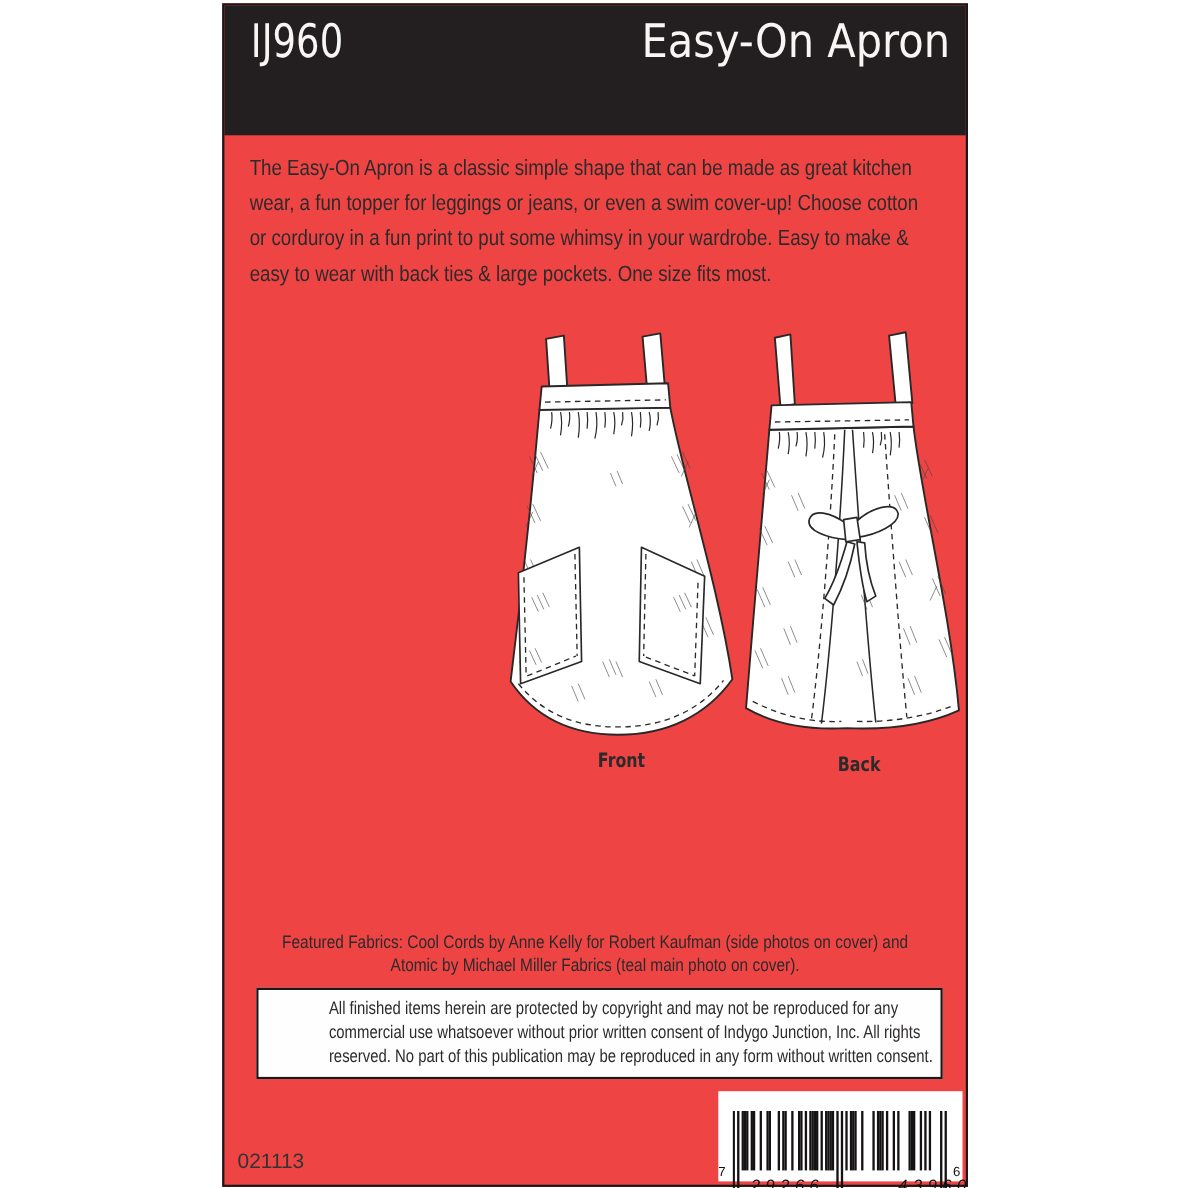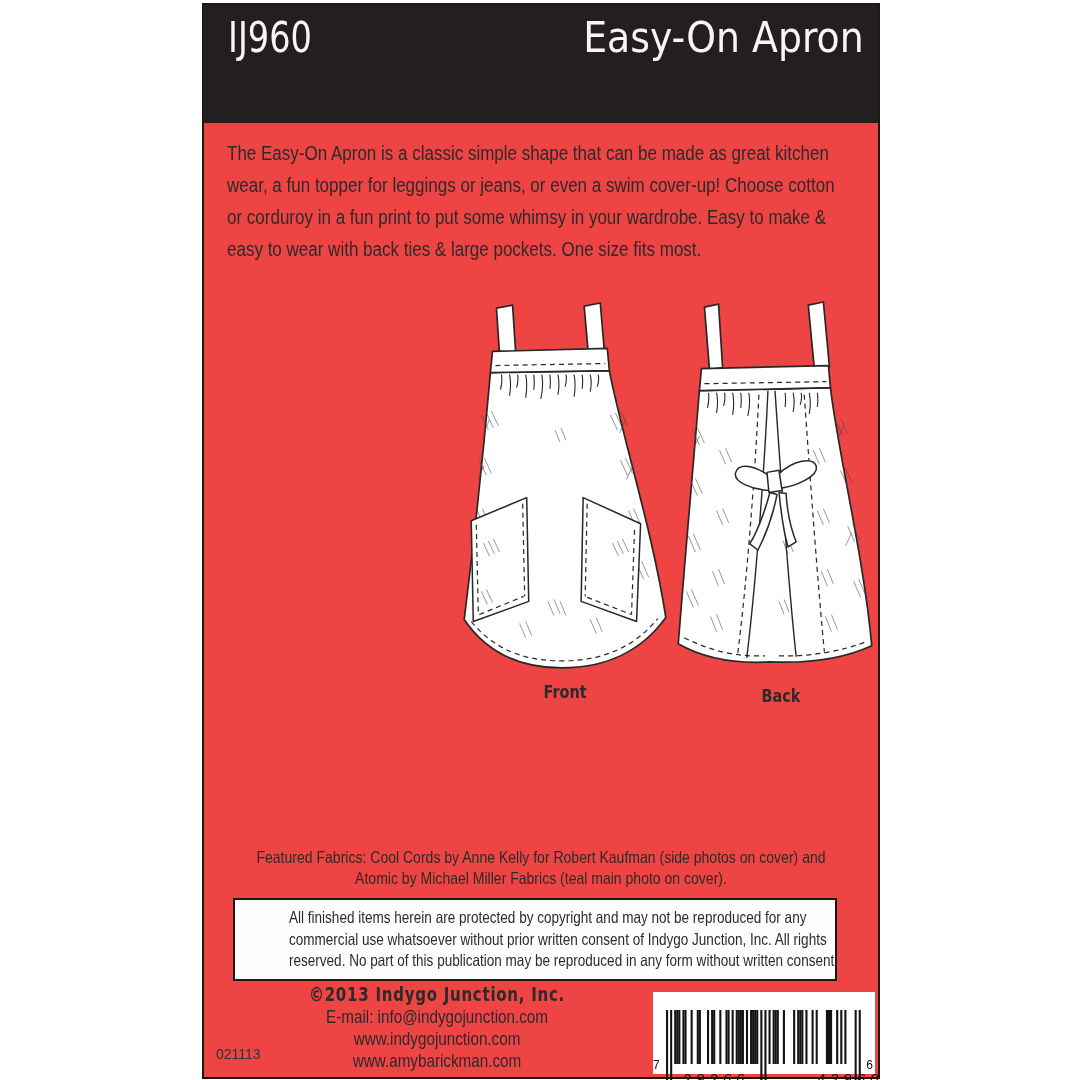--- a/index.html
+++ b/index.html
@@ -28,28 +28,28 @@
   svg .outline{fill:#ffffff;stroke:#2a2727;stroke-width:1.7;stroke-linejoin:round;}
   svg .line{fill:none;stroke:#2a2727;stroke-width:1.4;}
   svg .thin{fill:none;stroke:#2a2727;stroke-width:1.1;}
   svg .dash{fill:none;stroke:#2a2727;stroke-width:1.2;stroke-dasharray:5 4;}
   svg .hatch{fill:none;stroke:#4a4646;stroke-width:.8;opacity:.7;}
   svg .white{fill:#ffffff;stroke:#2a2727;stroke-width:1.5;stroke-linejoin:round;}
   
   .featured{position:absolute;left:0;top:842px;width:100%;text-align:center;}
   .featured div{font-size:16.5px;line-height:21px;white-space:nowrap;transform:scaleX(.85);transform-origin:50% 50%;}
   
-  .copybox{position:absolute;left:29px;top:893px;width:600px;border:2px solid #1b1819;padding:7px 0;text-align:center;background:#fffefe;}
+  .copybox{position:absolute;left:29px;top:893px;width:600px;border:2px solid #1b1819;padding:7px 10px;text-align:center;background:#fffefe;}
   .copybox div{font-size:16.5px;line-height:21.5px;white-space:nowrap;transform:scaleX(.82);transform-origin:50% 50%;}
   
   .footer-left{position:absolute;left:52px;top:977px;width:362px;text-align:center;}
   .footer-left .cp{font-family:"DejaVu Sans",sans-serif;font-weight:bold;font-size:20px;letter-spacing:1px;white-space:nowrap;transform:scaleX(.75);transform-origin:50% 50%;}
   .footer-left .ln{font-size:17.5px;line-height:22px;white-space:nowrap;transform:scaleX(.87);transform-origin:50% 50%;}
   .footer-left .ln:first-of-type{margin-top:6px;}
-  .codeno{position:absolute;left:12px;top:1041px;font-size:14px;color:#333;}
+  .codeno{position:absolute;left:12px;top:1041px;font-size:19px;color:#333;}
   
   .barcode{position:absolute;left:449px;top:987px;width:222px;height:82px;background:#ffffff;}
   .barcode .num-side{position:absolute;bottom:2px;font-size:12px;color:#111;}
   .barcode .n7{left:0px;} .barcode .n6{right:2px;}
   .bars-wrap{position:absolute;left:13px;top:18px;width:196px;height:78px;font-style:italic;}
   .bars-wrap svg{position:absolute;left:0;top:0;}
   .bars-wrap svg rect{fill:#141212;}
   .bc-digits{position:absolute;bottom:1px;font-size:15px;letter-spacing:5px;color:#111;text-align:center;white-space:nowrap;}
   .g1{left:8px;width:84px;} .g2{left:102px;width:84px;padding-left:40px;}
 </style>
@@ -134,26 +134,20 @@
     <div>Featured Fabrics: Cool Cords by Anne Kelly for Robert Kaufman (side photos on cover) and</div>
     <div>Atomic by Michael Miller Fabrics (teal main photo on cover).</div>
   </div>
 
   <div class="copybox">
     <div>All finished items herein are protected by copyright and may not be reproduced for any</div>
     <div>commercial use whatsoever without prior written consent of Indygo Junction, Inc. All rights</div>
     <div>reserved. No part of this publication may be reproduced in any form without written consent.</div>
   </div>
 
-  <div class="footer-left">
-    <div class="cp">©2013 Indygo Junction, Inc.</div>
-    <div class="ln">E-mail: info@indygojunction.com</div>
-    <div class="ln">www.indygojunction.com</div>
-    <div class="ln">www.amybarickman.com</div>
-  </div>
 
   <div class="barcode">
     <span class="num-side n7">7</span>
     <div class="bars-wrap">
       <svg id="bars-svg" width="196" height="78" viewBox="0 0 196 78" xmlns="http://www.w3.org/2000/svg">
           <rect x="0.00" y="0" width="2.10" height="74"></rect>
           <rect x="4.10" y="0" width="2.10" height="74"></rect>
           <rect x="8.20" y="0" width="2.10" height="54"></rect>
           <rect x="10.25" y="0" width="2.10" height="54"></rect>
           <rect x="12.30" y="0" width="2.10" height="54"></rect>

